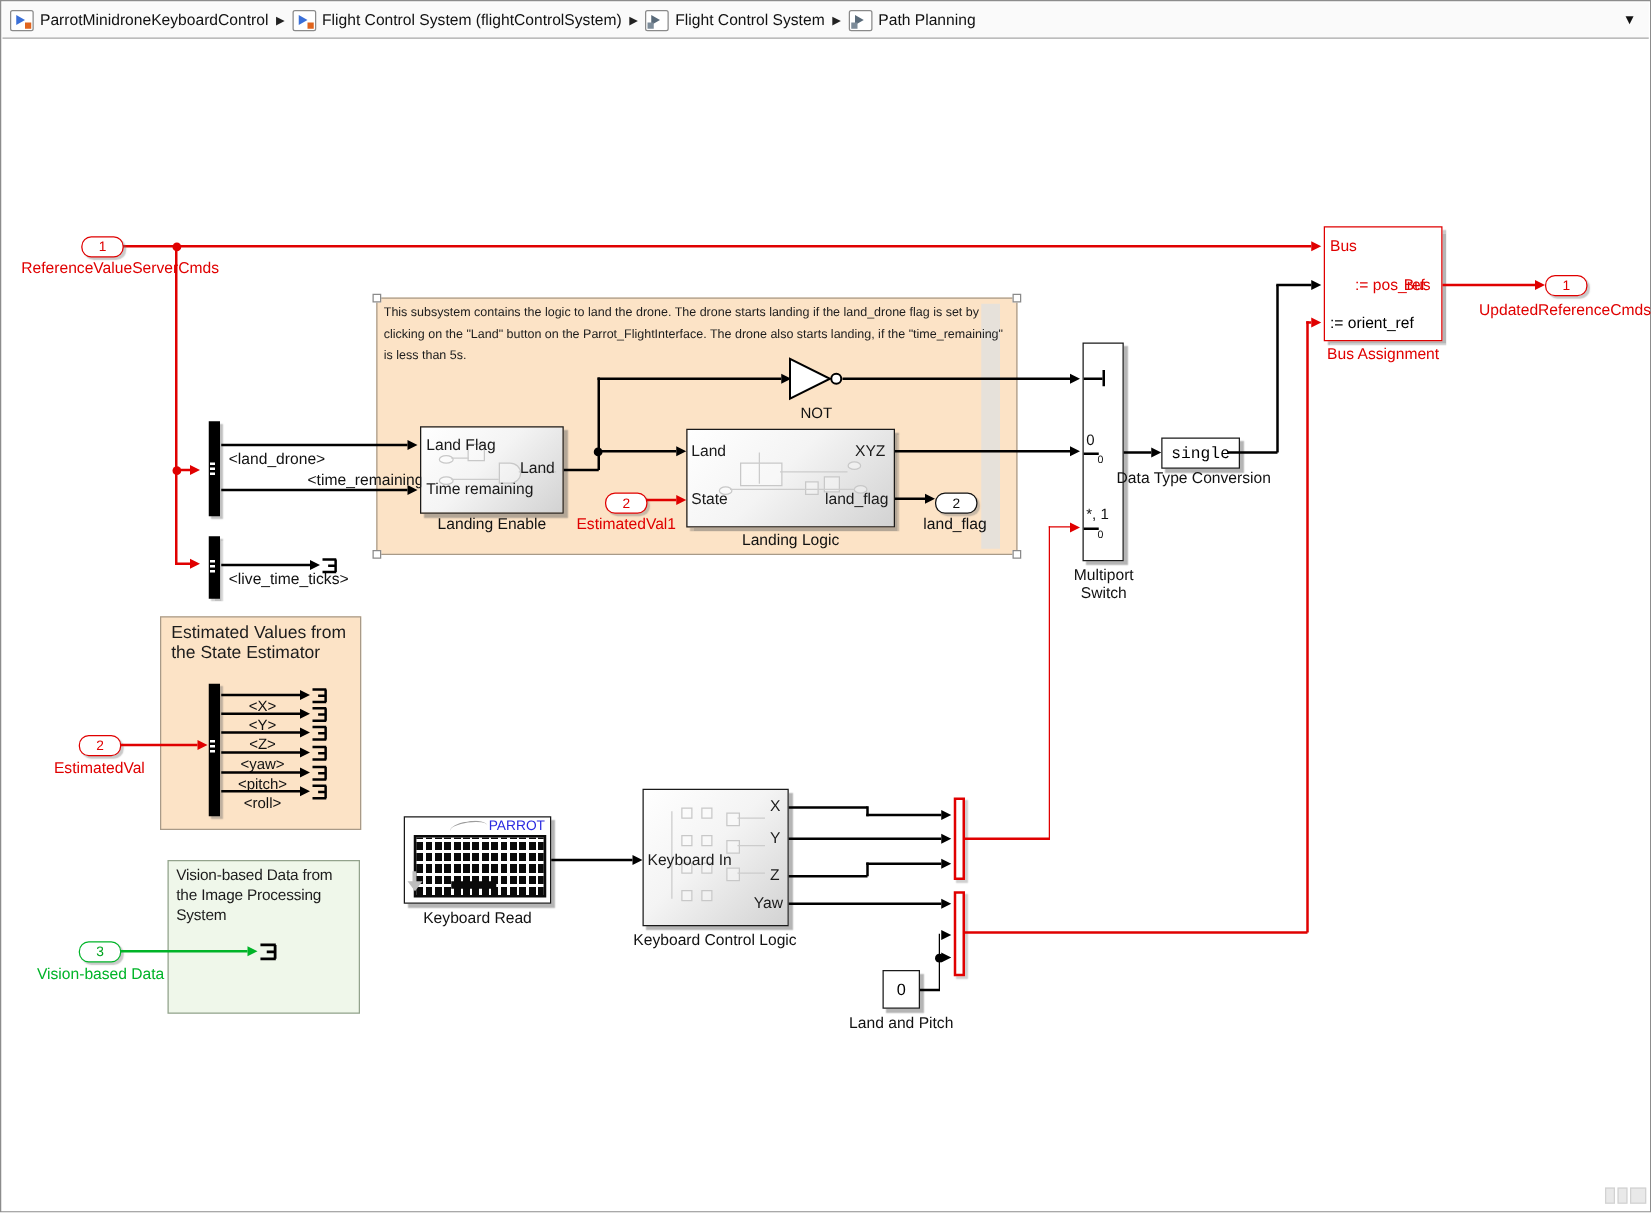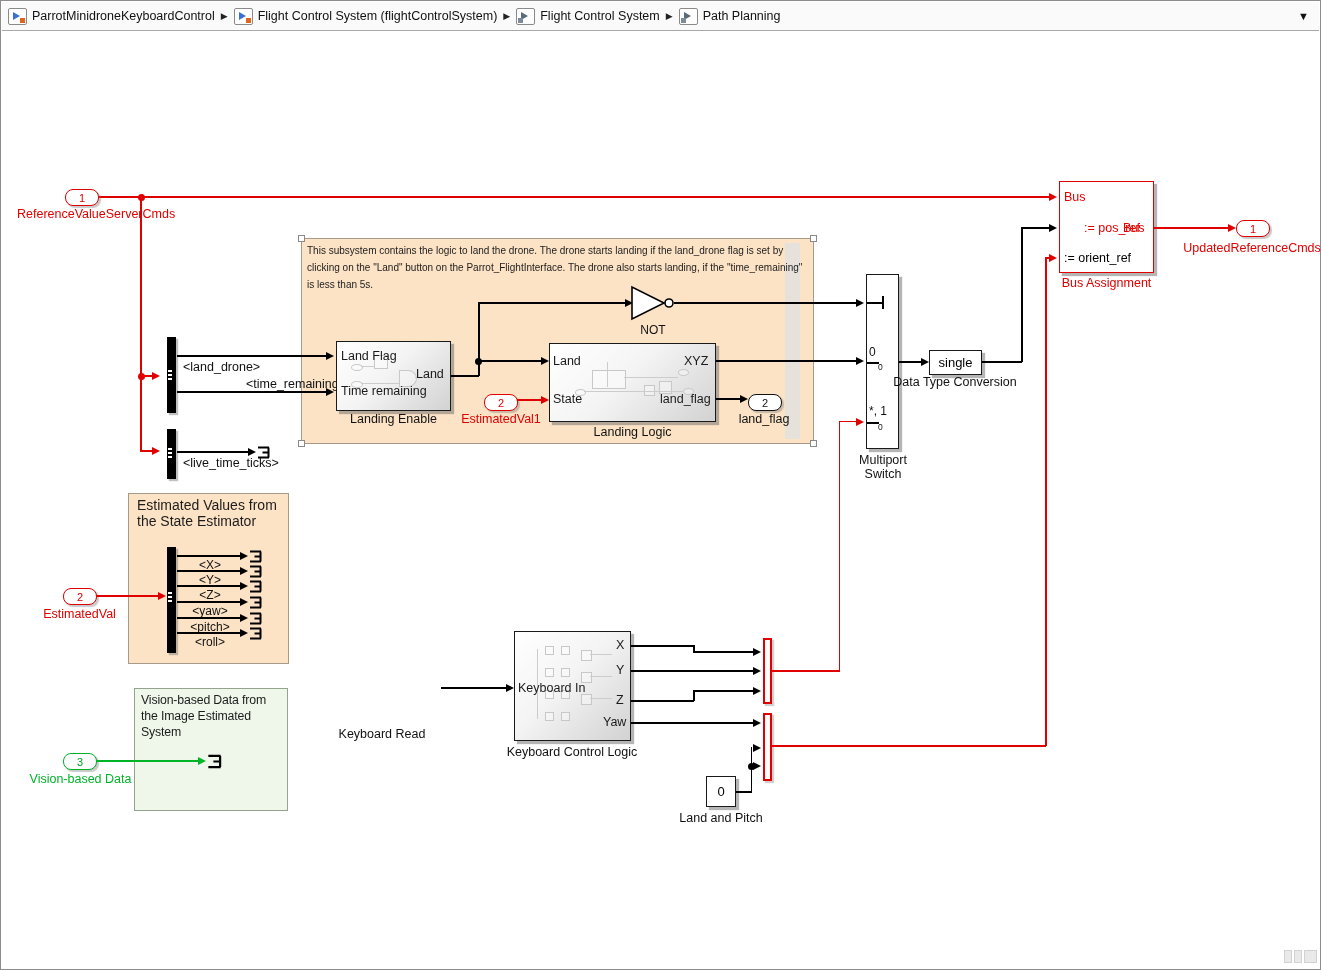--- a/index.html
+++ b/index.html
@@ -120,21 +120,21 @@
   <div class="annot-text" style="left:306px;top:241px;width:496px;">This subsystem contains the logic to land the drone. The drone starts landing if the land_drone flag is set by clicking on the  "Land" button on the Parrot_FlightInterface. The drone also starts landing, if the "time_remaining" is less than 5s.</div>
   <div class="handle" style="left:297px;top:234px;"></div>
   <div class="handle" style="left:809px;top:234px;"></div>
   <div class="handle" style="left:297px;top:439px;"></div>
   <div class="handle" style="left:809px;top:439px;"></div>
 
   <div class="annot" style="left:127px;top:492px;width:161px;height:171px;"></div>
   <div class="annot-text" style="left:136px;top:496px;width:146px;font-size:14px;line-height:16px;">Estimated Values from the State Estimator</div>
 
   <div class="annot green" style="left:133px;top:687px;width:154px;height:123px;"></div>
-  <div class="annot-text" style="left:140px;top:691px;width:142px;font-size:12.3px;line-height:16px;letter-spacing:-0.15px;">Vision-based Data from the Image Estimated System</div>
+  <div class="annot-text" style="left:140px;top:691px;width:142px;font-size:12.3px;line-height:16px;letter-spacing:-0.15px;">Vision-based Data from the Image Processing System</div>
 
   <div class="h red" style="left:95px;top:195px;width:953px;"></div>
   <div class="ar red" style="left:1048px;top:192px;"></div>
   <div class="dot red" style="left:136.5px;top:192.5px;"></div>
   <div class="v red" style="left:139px;top:195px;height:255px;"></div>
   <div class="dot red" style="left:136.5px;top:371.5px;"></div>
   <div class="h red" style="left:139px;top:374px;width:12px;"></div>
   <div class="ar red" style="left:151px;top:371px;"></div>
   <div class="h red" style="left:139px;top:449px;width:12px;"></div>
   <div class="ar red" style="left:151px;top:446px;"></div>
@@ -240,21 +240,21 @@
     <div class="skl" style="left:0;top:147px;width:12px;height:1.5px;background:#000;"></div>
   </div>
   <span class="mkr" style="left:868px;top:344px;">0</span>
   <span class="mkr sub" style="left:877px;top:361px;">0</span>
   <span class="mkr" style="left:868px;top:403px;">*, 1</span>
   <span class="mkr sub" style="left:877px;top:421px;">0</span>
   <span class="lbl c" style="left:846px;top:452px;width:72px;">Multiport Switch</span>
 
   <div class="h" style="left:898px;top:360px;width:22px;"></div>
   <div class="ar" style="left:920px;top:357px;"></div>
-  <div class="blk flat" style="left:928px;top:349px;width:53px;height:25px;display:flex;align-items:center;justify-content:center;">
+  <div class="blk flat" style="left:928px;top:349px;width:63px;height:25px;display:flex;align-items:center;justify-content:center;font-family:Liberation Mono, monospace;">
     <span style="font-size:13px;">single</span>
   </div>
   <span class="lbl c" style="left:884px;top:374px;width:140px;">Data Type Conversion</span>
   <div class="h" style="left:981px;top:360px;width:40px;"></div>
   <div class="v" style="left:1020px;top:227px;height:134px;"></div>
   <div class="h" style="left:1020px;top:226px;width:28px;"></div>
   <div class="ar" style="left:1048px;top:223px;"></div>
 
   <div class="blk flat" style="left:1058px;top:180px;width:95px;height:92px;border:1.5px solid #e00000;"></div>
   <span class="ptxt" style="left:1063px;top:189px;color:#e00000;">Bus</span>
@@ -327,20 +327,28 @@
   <div class="port green" style="left:62px;top:752px;">
       <span>3</span>
     </div>
   <span class="lbl green c" style="left:22px;top:771px;width:115px;">Vision-based Data</span>
   <div class="h green" style="left:95px;top:759px;width:102px;"></div>
   <div class="ar green" style="left:197px;top:756px;"></div>
   <svg class="term" style="left:205px;top:751px;" width="17" height="19" viewBox="0 0 15 17">
       <path d="M2 3.5 H13 M6.5 8.5 H13 M2 13.5 H13 M12.5 3.5 V13.5" stroke="#000" stroke-width="2" fill="none"></path>
     </svg>
 
+  <div class="blk flat" style="left:322px;top:652px;width:118px;height:70px;">
+    <span style="position:absolute;right:4px;top:1px;font-size:11px;color:#2a2ae0;">PARROT</span>
+    <div id="kb-cable" style="left:36px;top:3px;"></div>
+    <div id="kb-keys" style="left:7px;top:14px;width:102px;height:46px;"></div>
+    <div id="kb-space" style="left:37px;top:51px;width:36px;height:6px;"></div>
+    <div id="kb-arrow-stem" style="left:6px;top:43px;"></div>
+    <div id="kb-arrow-head" style="left:1.5px;top:51px;"></div>
+  </div>
   <span class="lbl c" style="left:322px;top:726px;width:118px;">Keyboard Read</span>
   <div class="h" style="left:440px;top:686px;width:65px;"></div>
   <div class="ar" style="left:505px;top:683px;"></div>
 
   <div class="blk" style="left:513px;top:630px;width:117px;height:110px;">
     <div class="sk" style="left:30px;top:14px;width:7px;height:7px;"></div>
       <div class="sk" style="left:46px;top:14px;width:7px;height:7px;"></div>
       <div class="sk" style="left:66px;top:18px;width:9px;height:9px;"></div>
     <div class="sk" style="left:30px;top:36px;width:7px;height:7px;"></div>
       <div class="sk" style="left:46px;top:36px;width:7px;height:7px;"></div>

